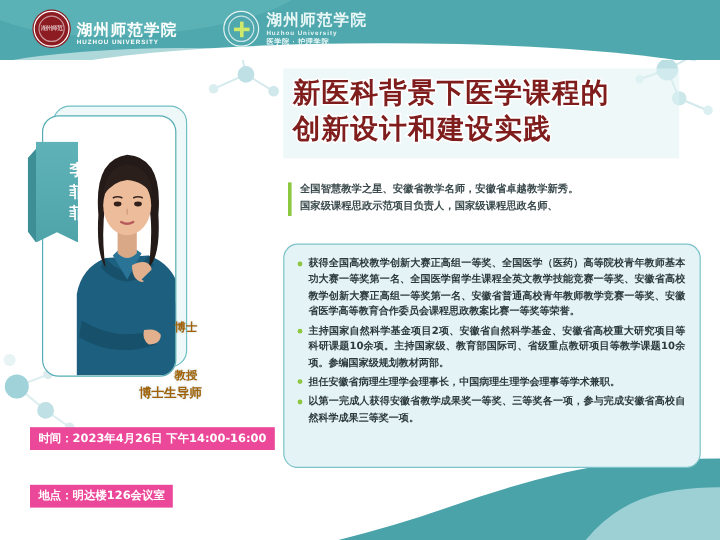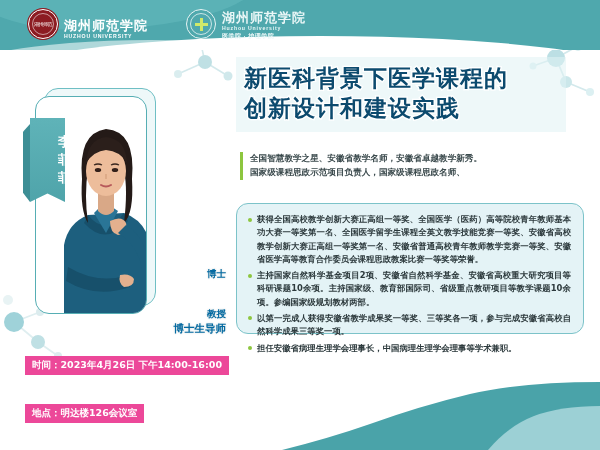--- a/index.html
+++ b/index.html
@@ -106,22 +106,22 @@
     clip-path:polygon(0 0,100% 0,100% 100%,50% 90%,0 100%);
     padding-left:35px;
   }
   .name-ribbon .rib-tail {
     position:absolute; left:-7px; top:6px; width:7px; height:78px;
     background:#3d8e95;
     clip-path:polygon(100% 0,100% 100%,0 88%,0 10%);
   }
 
   .creds {
-    position:absolute; left:140px; top:268px; width:86px; z-index:4;
-    text-align:right; color:#0369a1; font-weight:bold;
+    position:absolute; left:112px; top:268px; width:86px; z-index:4;
+    text-align:center; color:#a16207; font-weight:bold;
     font-family:"DejaVu Sans","Liberation Sans",sans-serif;
     text-shadow:0 0 2px rgba(0,70,80,.25);
   }
   .creds div { line-height:1.35; }
   .cred-1 { font-size:9.5px; }
   .cred-2 { font-size:9.5px;margin-top:27px; }
   .cred-3 { font-size:10.5px; margin-left:-26px; }
 
   .info-row {
     position:absolute; left:25px; height:19px; z-index:4;
@@ -133,36 +133,36 @@
   .info-time { top:356px; }
   .info-place { top:404px; }
 
   
   .title-box {
     position:absolute; left:236px; top:57px; width:330px; z-index:4;
     background:rgba(224,242,244,.55); padding:6px 8px 8px 8px;
   }
   .title-line {
     font-family:"DejaVu Sans","Liberation Sans",sans-serif;
-    font-size:23px; font-weight:bold; color:#0c4a6e;
+    font-size:23px; font-weight:bold; color:#7f1d1d;
     letter-spacing:1px; line-height:1.32;
     -webkit-text-stroke:2.6px #ffffff;
     paint-order:stroke fill;
     text-shadow:0 1px 0 rgba(255,255,255,.9);
   }
 
   .subtitle {
     position:absolute; left:240px; top:152px; width:340px; z-index:4;
     border-left:3px solid #8dc63f; padding-left:7px;
     color:#3b4a4d; font-size:8.6px; font-weight:bold; line-height:1.62;
     font-family:"DejaVu Sans","Liberation Sans",sans-serif;
   }
 
   .bullet-card {
-    position:absolute; left:236px; top:203px; width:348px; height:131px; z-index:4;
+    position:absolute; left:236px; top:203px; width:348px; height:187px; z-index:4;
     background:#e4f3f6; border:1.4px solid #7cc3c9; border-radius:12px;
     padding:9px 12px 8px 11px;
   }
   .bullet {
     display:flex; gap:5px; margin-bottom:3px;
   }
   .bullet .dot {
     flex:0 0 auto; width:4px; height:4px; border-radius:50%;
     background:#8dc63f; margin-top:4.5px;
   }
@@ -309,25 +309,25 @@
   <div class="bullet">
     <span class="dot"></span>
     <span class="txt">获得全国高校教学创新大赛正高组一等奖、全国医学（医药）高等院校青年教师基本功大赛一等奖第一名、全国医学留学生课程全英文教学技能竞赛一等奖、安徽省高校教学创新大赛正高组一等奖第一名、安徽省普通高校青年教师教学竞赛一等奖、安徽省医学高等教育合作委员会课程思政教案比赛一等奖等荣誉。</span>
   </div>
   <div class="bullet">
     <span class="dot"></span>
     <span class="txt">主持国家自然科学基金项目2项、安徽省自然科学基金、安徽省高校重大研究项目等科研课题10余项。主持国家级、教育部国际司、省级重点教研项目等教学课题10余项。参编国家级规划教材两部。</span>
   </div>
   <div class="bullet">
     <span class="dot"></span>
-    <span class="txt">以第一完成人获得安徽省教学成果奖一等奖、三等奖各一项，参与完成安徽省高校自然科学成果三等奖一项。</span>
+    <span class="txt">担任安徽省病理生理学会理事长，中国病理生理学会理事等学术兼职。</span>
   </div>
   <div class="bullet">
     <span class="dot"></span>
-    <span class="txt">担任安徽省病理生理学会理事长，中国病理生理学会理事等学术兼职。</span>
+    <span class="txt">以第一完成人获得安徽省教学成果奖一等奖、三等奖各一项，参与完成安徽省高校自然科学成果三等奖一项。</span>
   </div>
 </div>
 
 <div class="bottom-wrap">
   <svg width="600" height="70" viewBox="0 0 600 70">
     <path d="M600 2 Q520 2 470 14 Q420 26 370 44 Q330 58 282 70 L600 70 Z" fill="#4aa3a9"></path>
     <path d="M600 26 Q560 26 534 36 Q508 46 488 70 L600 70 Z" fill="#9cd0d5"></path>
   </svg>
 </div>
 

